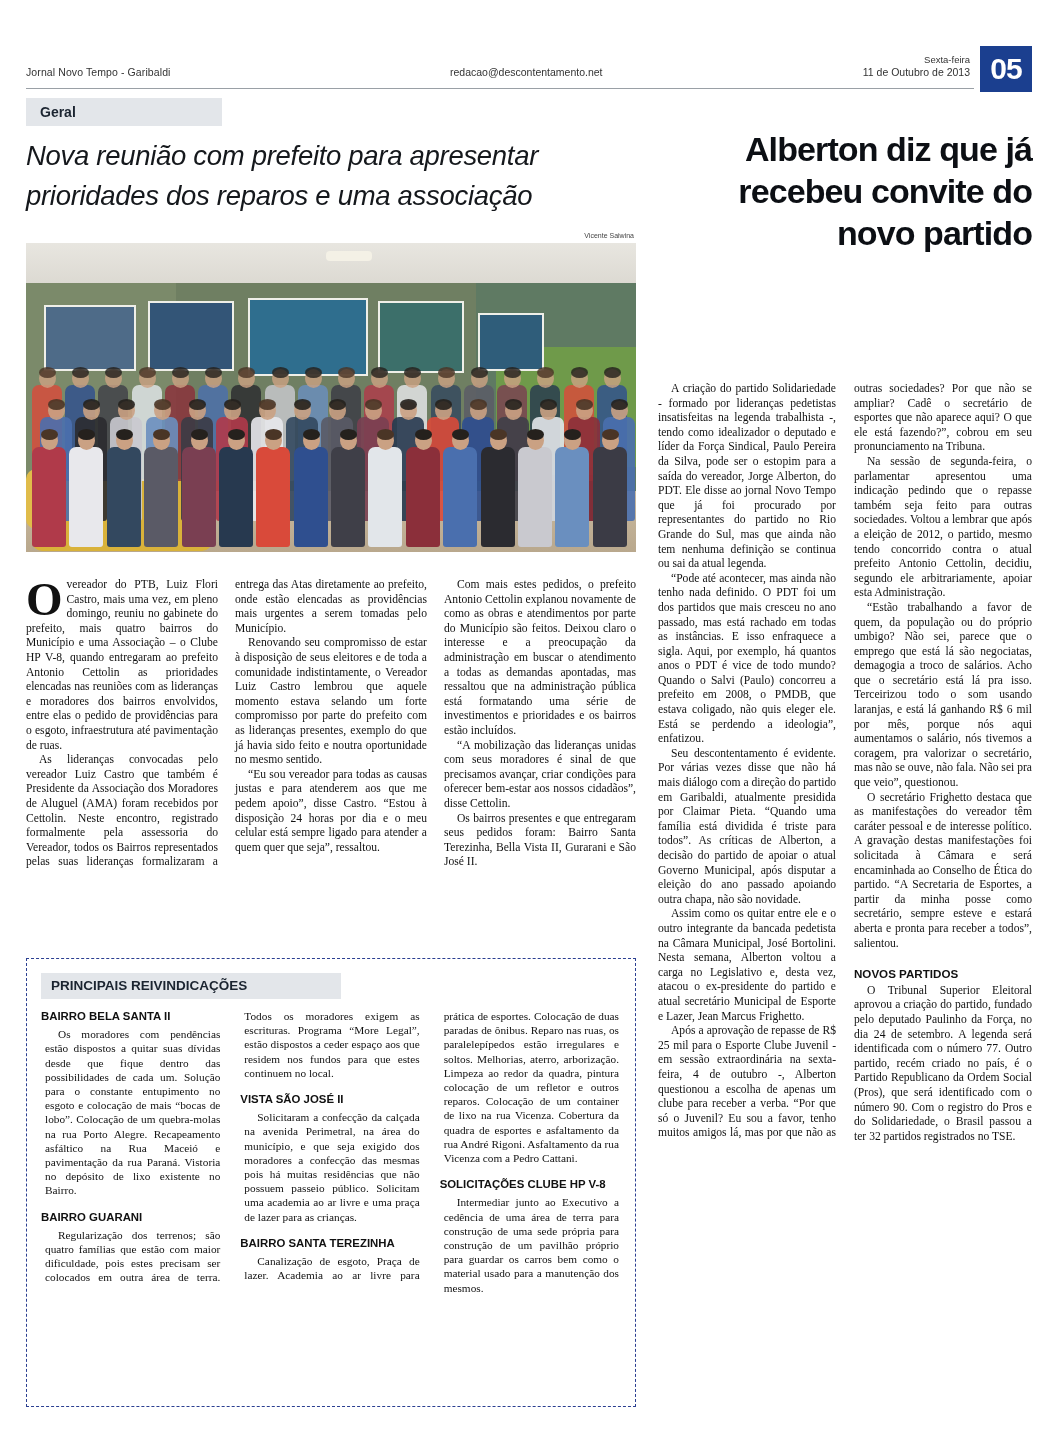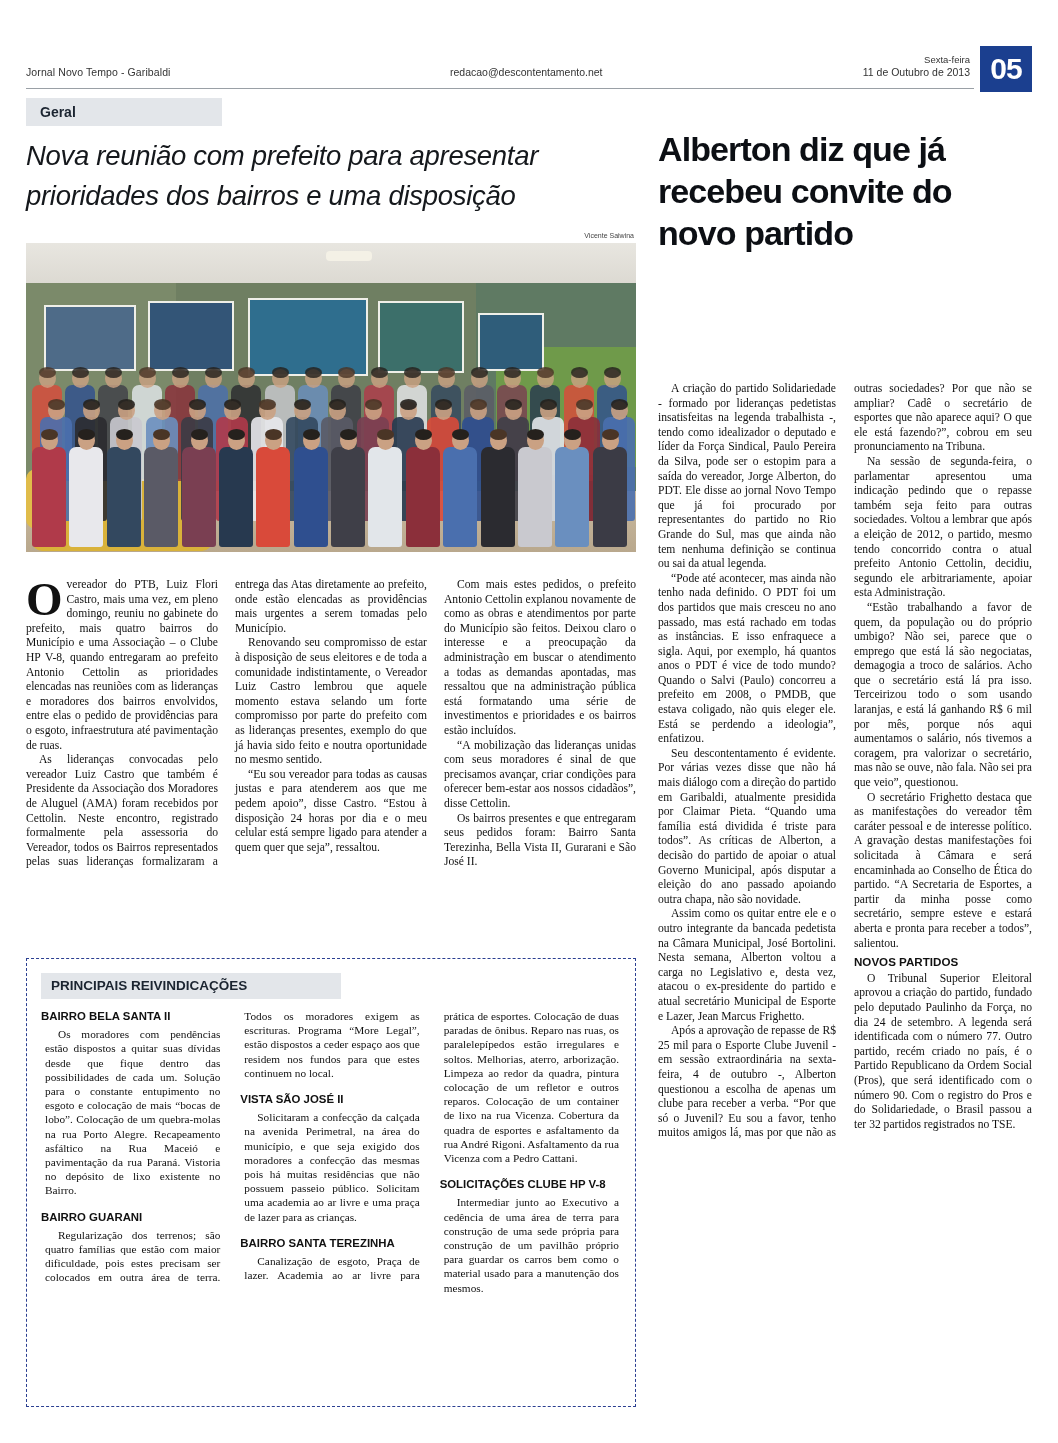--- a/index.html
+++ b/index.html
@@ -173,36 +173,37 @@
   
   .right-col { position: absolute; left: 658px; top: 128px; width: 374px; }
   .headline-right {
     margin: 0;
     font-family: "Liberation Sans", sans-serif;
     font-weight: bold;
     font-size: 34px;
     line-height: 42px;
     letter-spacing: -.9px;
     color: #0c0f14;
+    text-align: right;
   }
   .subhead-right {
     position: absolute; left: 658px; top: 310px; width: 374px;
     font-family: "Liberation Sans", sans-serif;
     font-size: 15px; line-height: 21px; color: #2e3338;
   }
   .right-body {
     position: absolute; left: 658px; top: 382px; width: 374px; height: 1025px;
     column-count: 2; column-gap: 18px;
     font-size: 11.6px; line-height: 14.6px;
     text-align: justify;
     hyphens: auto;
   }
   .right-body p { margin: 0; text-indent: 13px; }
   .right-body h4 {
-    margin: 4px 0 2px 0;
+    margin: 16px 0 2px 0;
     font-family: "Liberation Sans", sans-serif;
     font-weight: bold; font-size: 11.6px;
     break-after: avoid;
   }
 </style>
 </head>
 <body>
 
 <div class="page">
 
@@ -213,21 +214,21 @@
     <div class="mh-date">11 de Outubro de 2013</div>
     <div class="mh-pagenum">05</div>
     <div class="mh-rule"></div>
   </div>
 
   <div class="section-tag">
     <span>Geral</span>
   </div>
 
   <div class="left-col">
-    <h1 class="headline-main">Nova reunião com prefeito para apresentar prioridades dos bairros e uma disposição</h1>
+    <h1 class="headline-main">Nova reunião com prefeito para apresentar prioridades dos reparos e uma associação</h1>
   </div>
 
   <div class="photo-wrap">
     <div class="credit">Vicente Saiwina</div>
     <div class="photo">
       <div class="ph-ceiling"></div>
       <div class="ph-wall-left"></div>
       <div class="ph-wall-mid"></div>
       <div class="ph-wall-right"></div>
       <div class="ph-green"></div>

